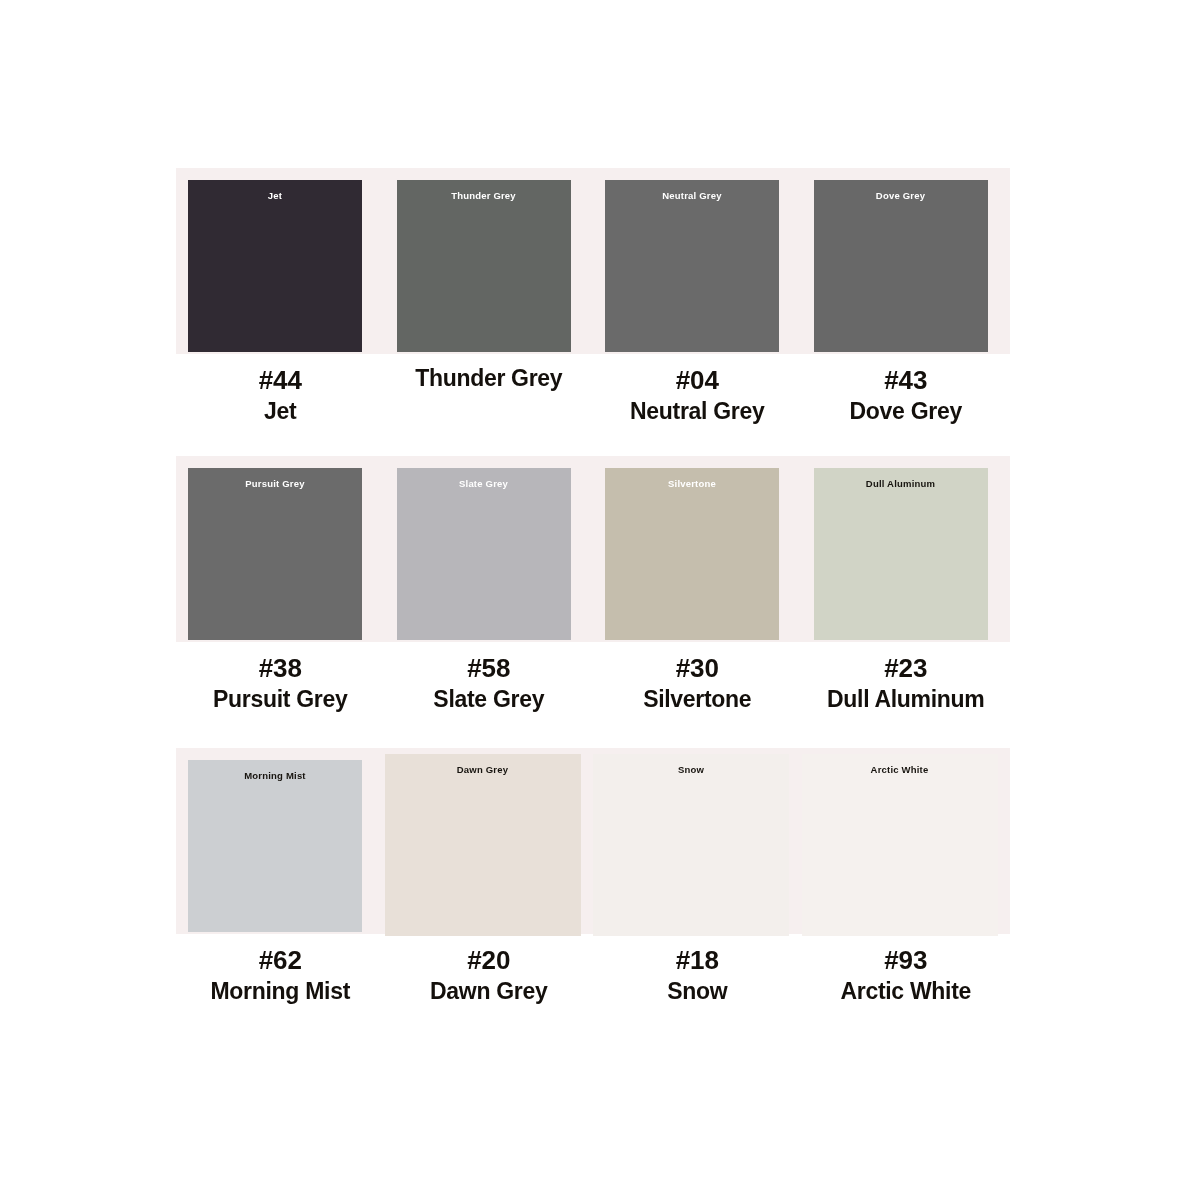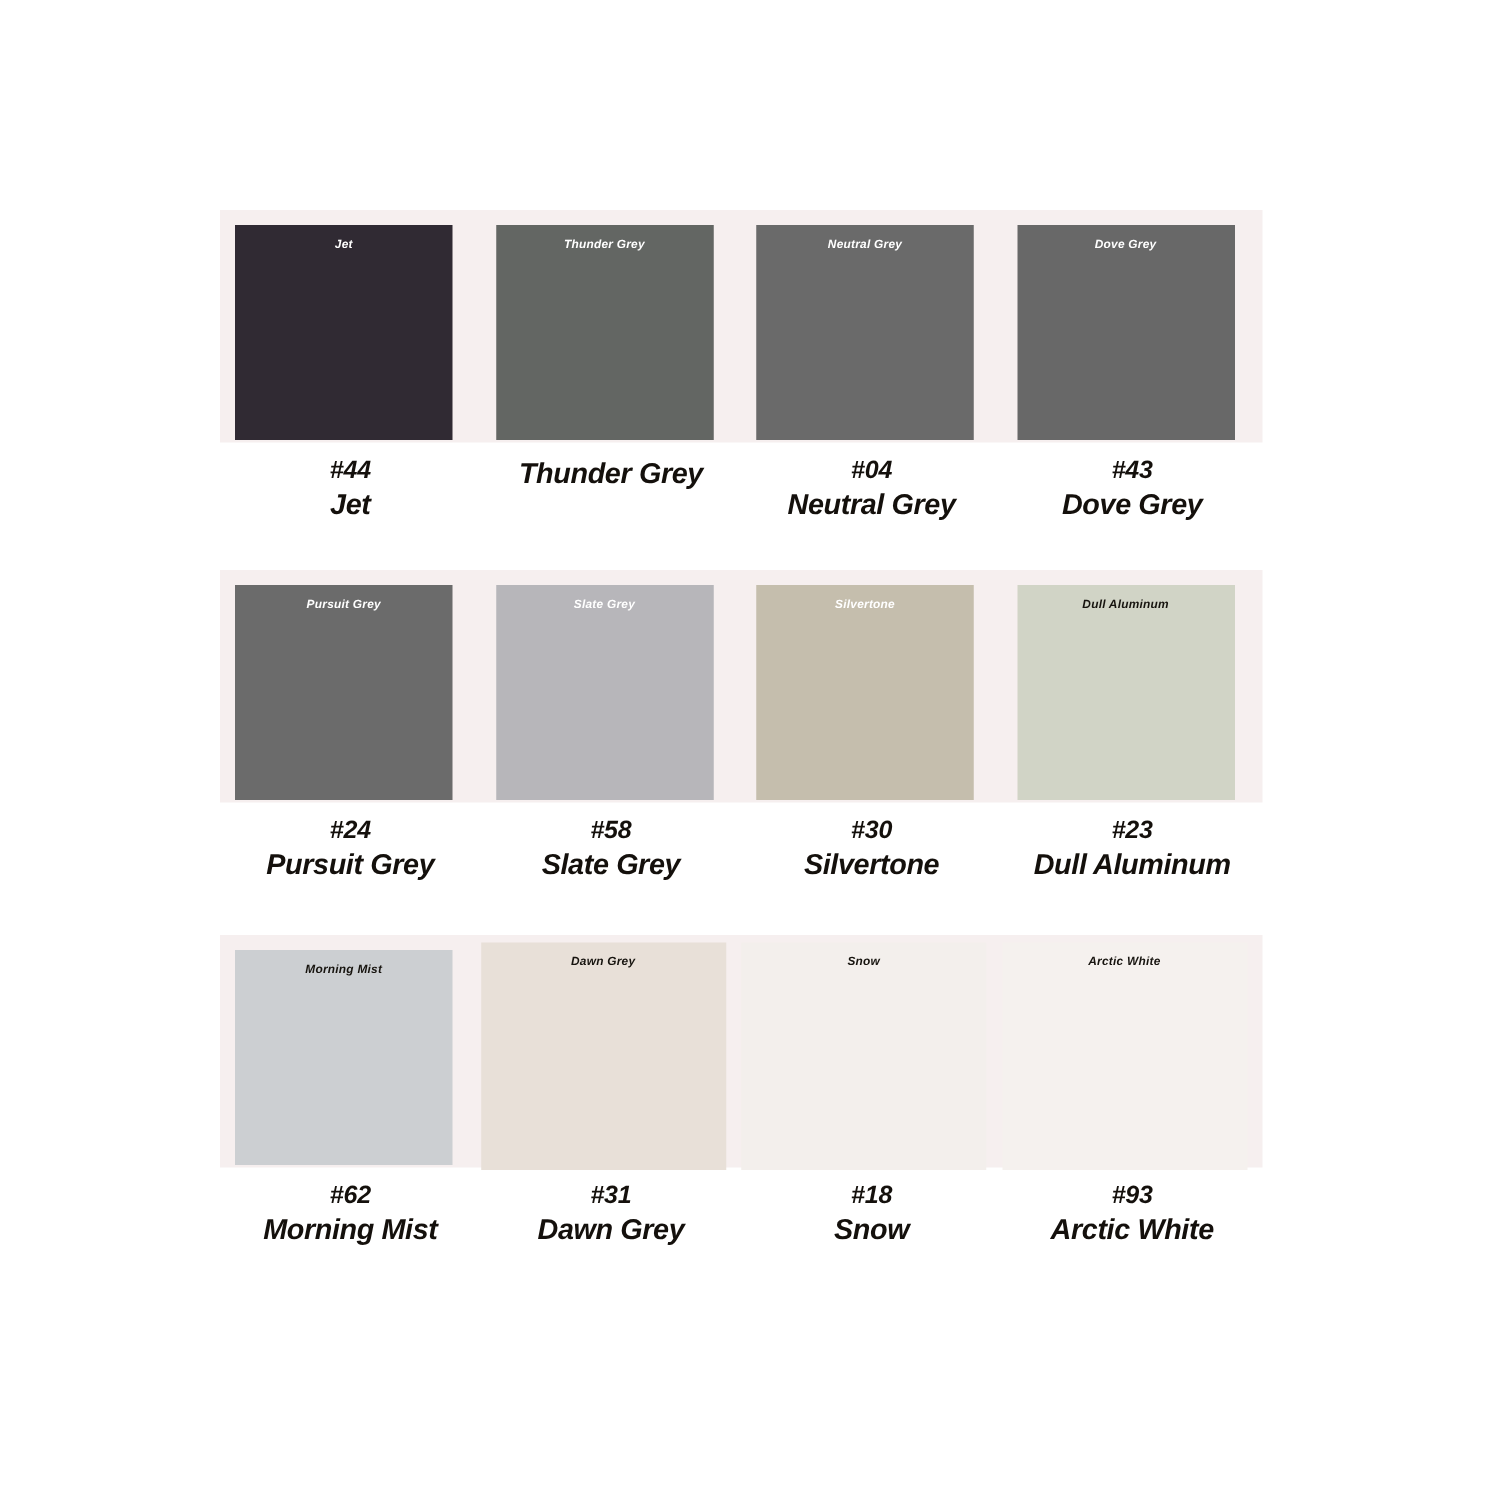--- a/index.html
+++ b/index.html
@@ -13,21 +13,20 @@
     background: #ffffff;
     font-family: "Liberation Sans", sans-serif;
     overflow: hidden;
   }
 
   #chart {
     position: relative;
     width: 1028px;
     height: 1200px;
     background: #ffffff;
-    font-style: italic;
   }
 
   
   .swatch-row {
     position: absolute;
     left: 0;
     width: 1200px;
   }
 
   
@@ -93,21 +92,21 @@
   
   .caption {
     position: absolute;
     top: 196px;
     left: 0;
     width: 100%;
     text-align: center;
     color: #14100c;
   }
   .code {
-    font-size: 20px;
+    font-size: 26px;
     font-weight: 700;
     line-height: 1.25;
     letter-spacing: -0.2px;
   }
   .name {
     font-size: 23px;
     font-weight: 700;
     line-height: 1.3;
     letter-spacing: -0.3px;
     white-space: nowrap;
@@ -166,21 +165,21 @@
 
   <div class="swatch-row" id="row-2" style="top:456px;">
     <div class="row-band" style="background-color: rgb(246, 239, 239);"></div>
     <div class="row-cells">
 
       <div class="cell ink-light">
         <div class="swatch" style="background-color: rgb(107, 107, 107);">
           <div class="swatch-inner-label">Pursuit Grey</div>
         </div>
         <div class="caption">
-          <div class="code">#24</div>
+          <div class="code">#38</div>
           <div class="name">Pursuit Grey</div>
         </div>
       </div>
 
       <div class="cell ink-light">
         <div class="swatch" style="background-color: rgb(183, 182, 186);">
           <div class="swatch-inner-label">Slate Grey</div>
         </div>
         <div class="caption">
           <div class="code">#58</div>
@@ -223,21 +222,21 @@
           <div class="code">#62</div>
           <div class="name">Morning Mist</div>
         </div>
       </div>
 
       <div class="cell ink-dark bleed">
         <div class="swatch" style="background-color: rgb(232, 224, 216);">
           <div class="swatch-inner-label">Dawn Grey</div>
         </div>
         <div class="caption">
-          <div class="code">#31</div>
+          <div class="code">#20</div>
           <div class="name">Dawn Grey</div>
         </div>
       </div>
 
       <div class="cell ink-dark bleed">
         <div class="swatch" style="background-color: rgb(243, 239, 236);">
           <div class="swatch-inner-label">Snow</div>
         </div>
         <div class="caption">
           <div class="code">#18</div>

